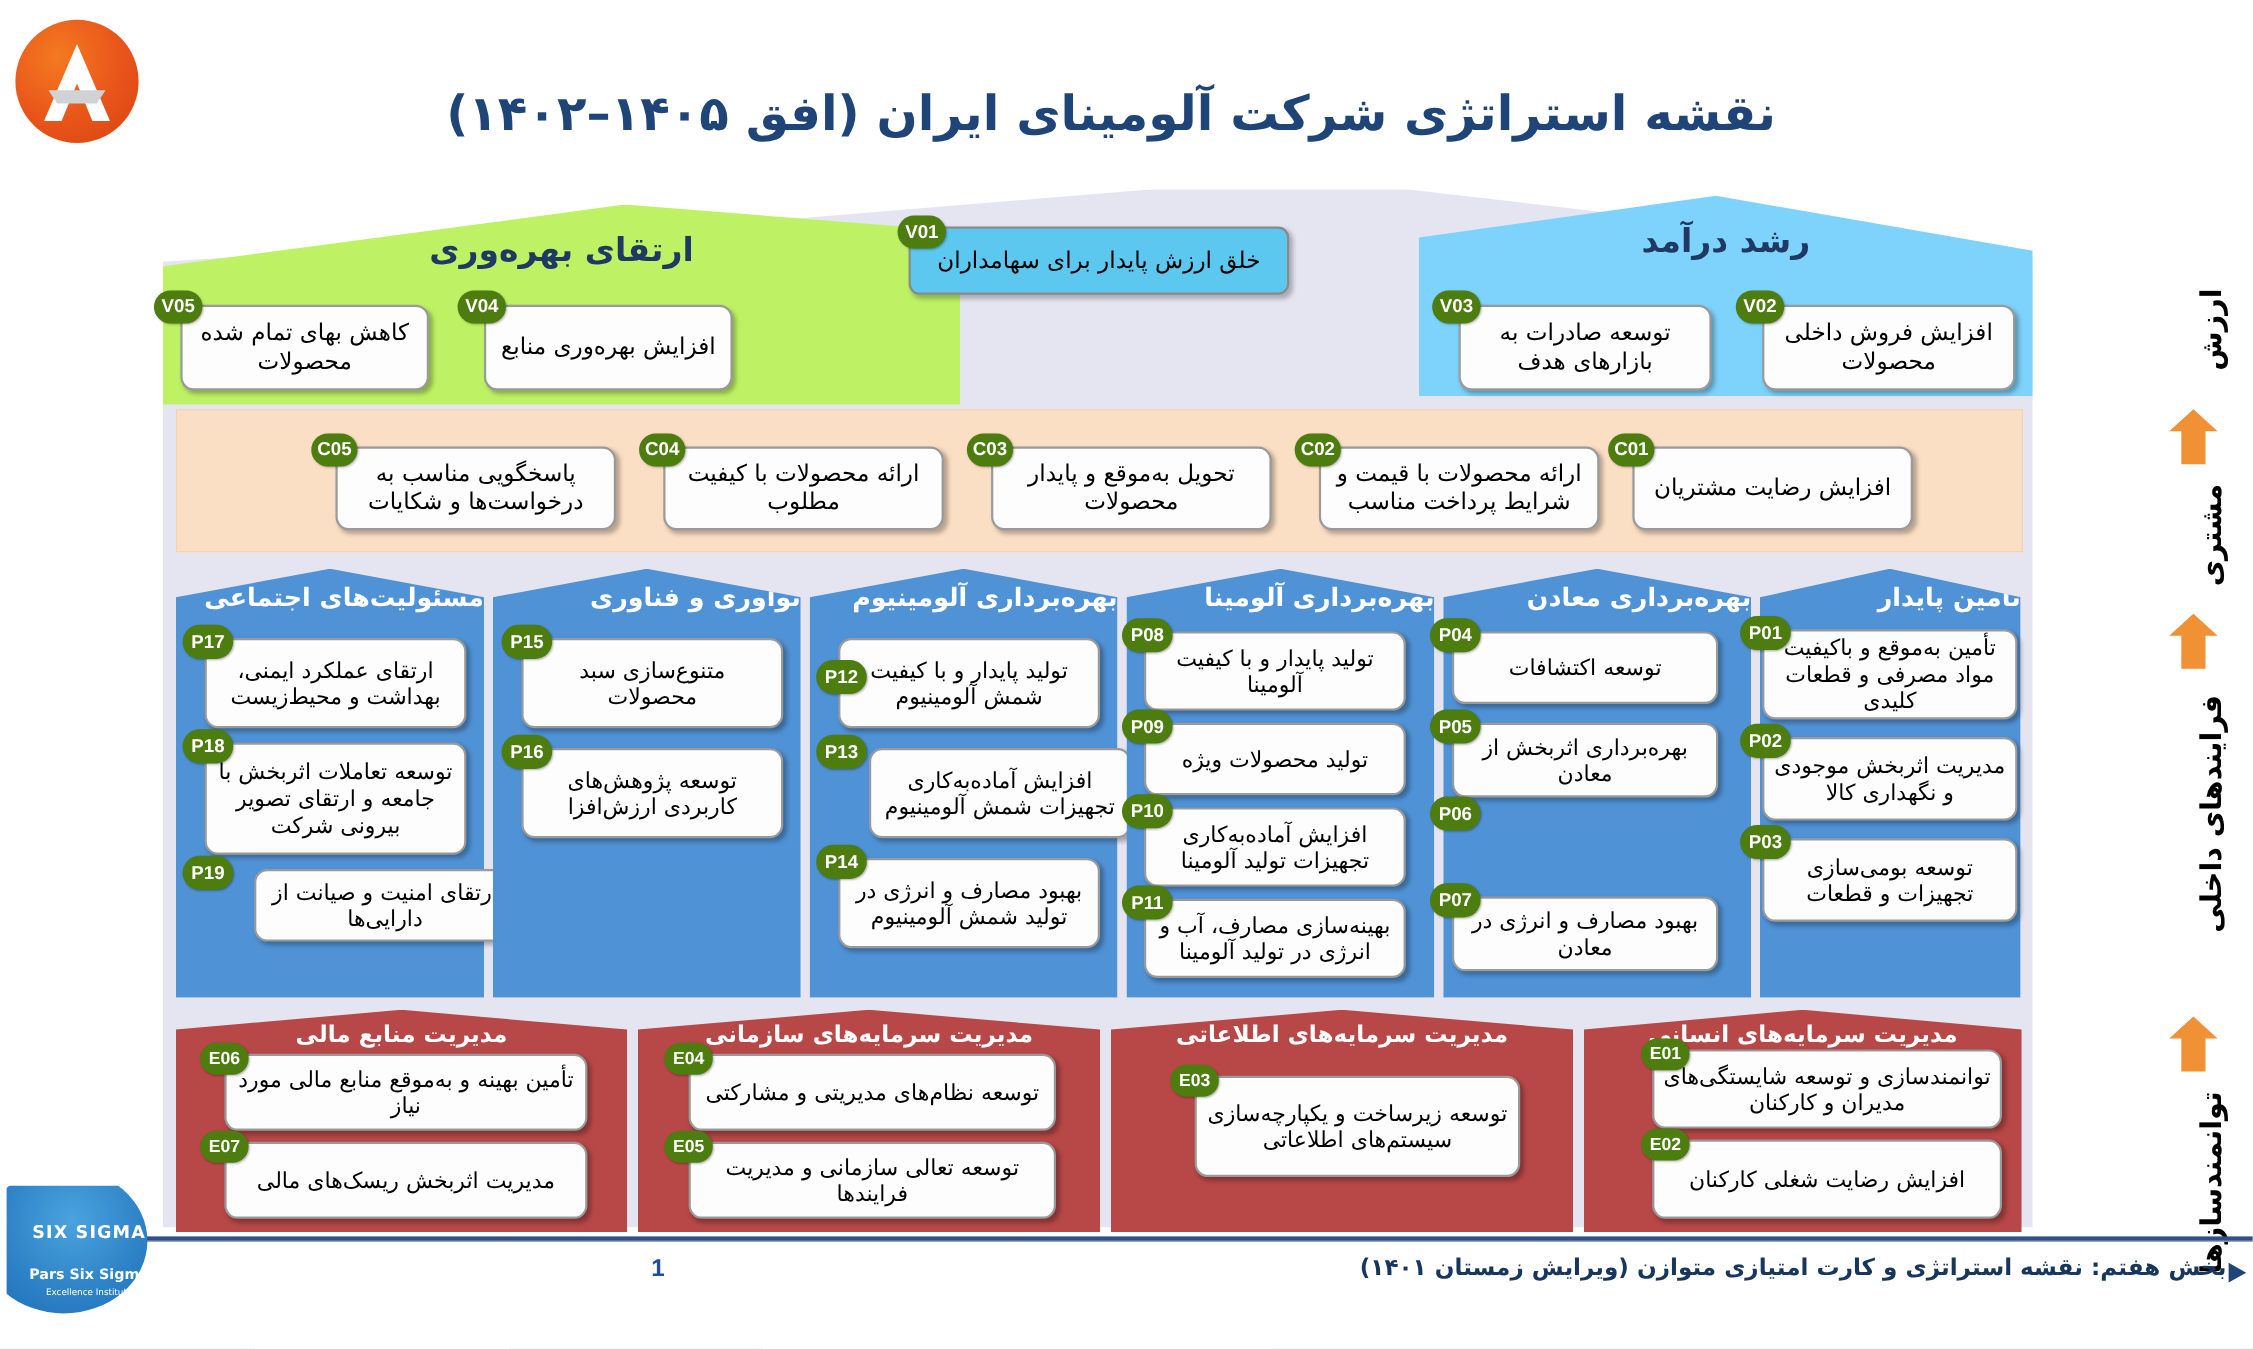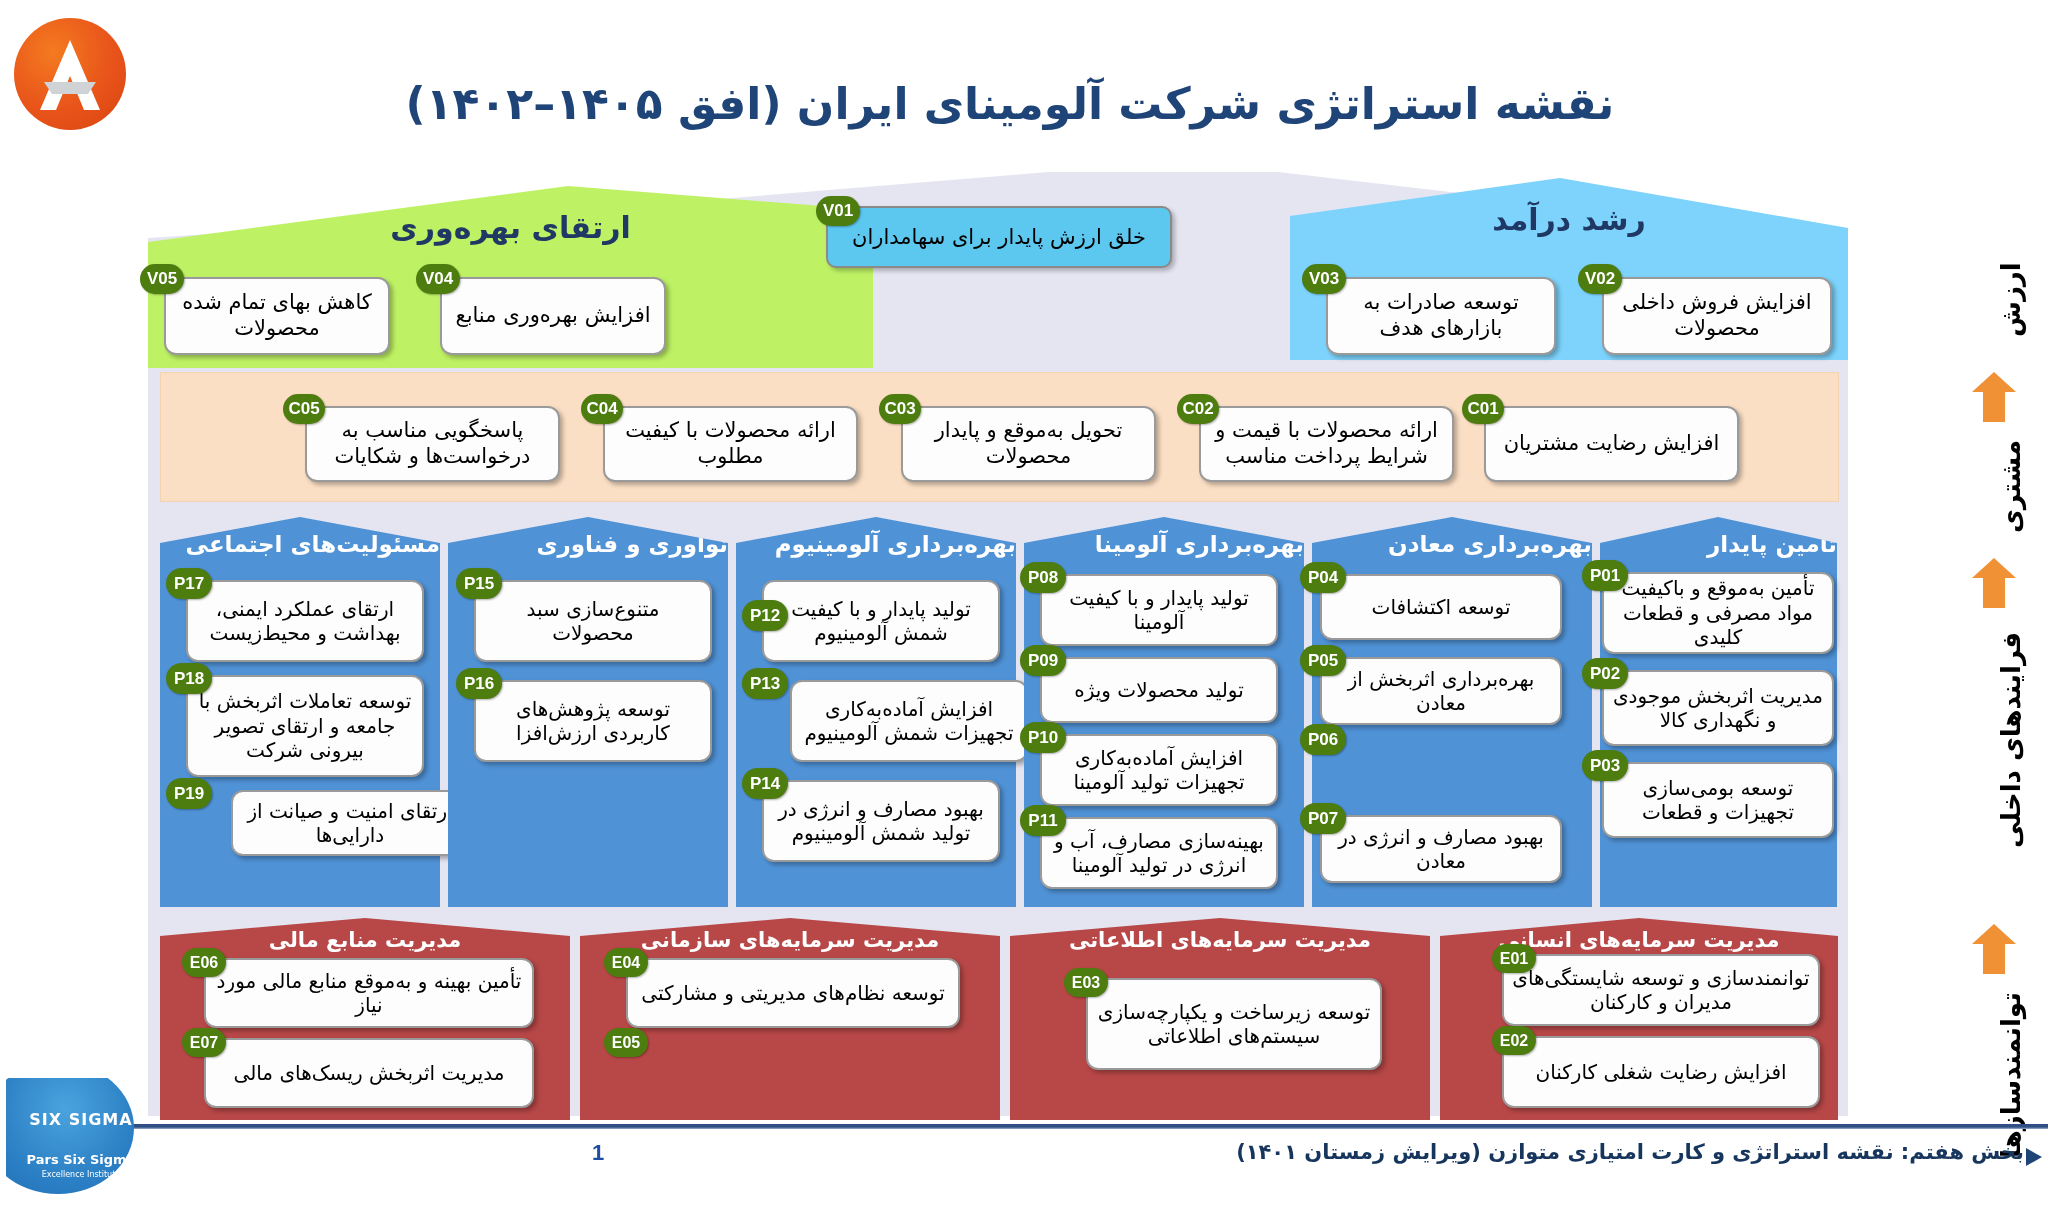--- a/index.html
+++ b/index.html
@@ -270,20 +270,21 @@
   <div class="card" style="left:204px;top:958px;width:330px;height:70px;font-size:20px;">تأمین بهینه و به‌موقع منابع مالی مورد نیاز</div>
   <div class="badge badge-e" style="left:182px;top:1028px;">E07</div>
   <div class="card" style="left:204px;top:1038px;width:330px;height:70px;font-size:20px;">مدیریت اثربخش ریسک‌های مالی</div>
 
   <div class="enabler" style="left:580px;top:918px;width:420px;height:202px;clip-path:polygon(0 18px,210px 0,420px 18px,420px 202px,0 202px);">
     <div class="enabler-head">مدیریت سرمایه‌های سازمانی</div>
   </div>
   <div class="badge badge-e" style="left:604px;top:948px;">E04</div>
   <div class="card" style="left:626px;top:958px;width:334px;height:70px;font-size:20px;">توسعه نظام‌های مدیریتی و مشارکتی</div>
   <div class="badge badge-e" style="left:604px;top:1028px;">E05</div>
+  <div class="card" style="left:626px;top:1038px;width:334px;height:70px;font-size:20px;">توسعه تعالی سازمانی و مدیریت فرایندها</div>
 
   <div class="enabler" style="left:1010px;top:918px;width:420px;height:202px;clip-path:polygon(0 18px,210px 0,420px 18px,420px 202px,0 202px);">
     <div class="enabler-head">مدیریت سرمایه‌های اطلاعاتی</div>
   </div>
   <div class="badge badge-e" style="left:1064px;top:968px;">E03</div>
   <div class="card" style="left:1086px;top:978px;width:296px;height:92px;font-size:20px;">توسعه زیرساخت و یکپارچه‌سازی سیستم‌های اطلاعاتی</div>
 
   <div class="enabler" style="left:1440px;top:918px;width:398px;height:202px;clip-path:polygon(0 18px,199px 0,398px 18px,398px 202px,0 202px);">
     <div class="enabler-head">مدیریت سرمایه‌های انسانی</div>
   </div>

